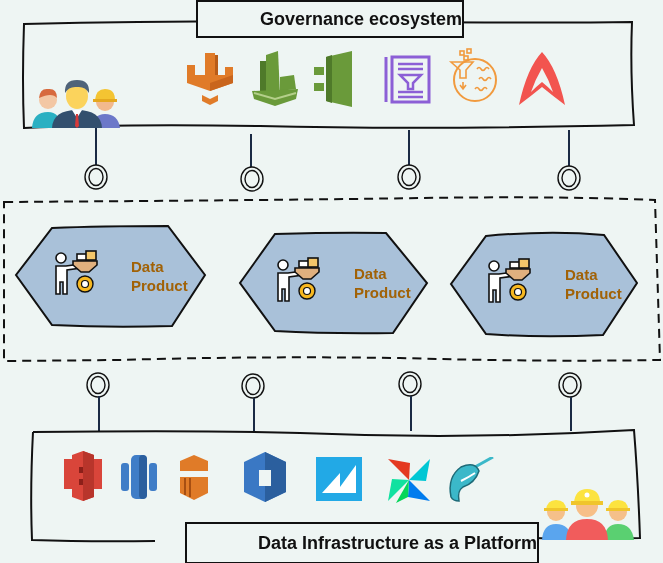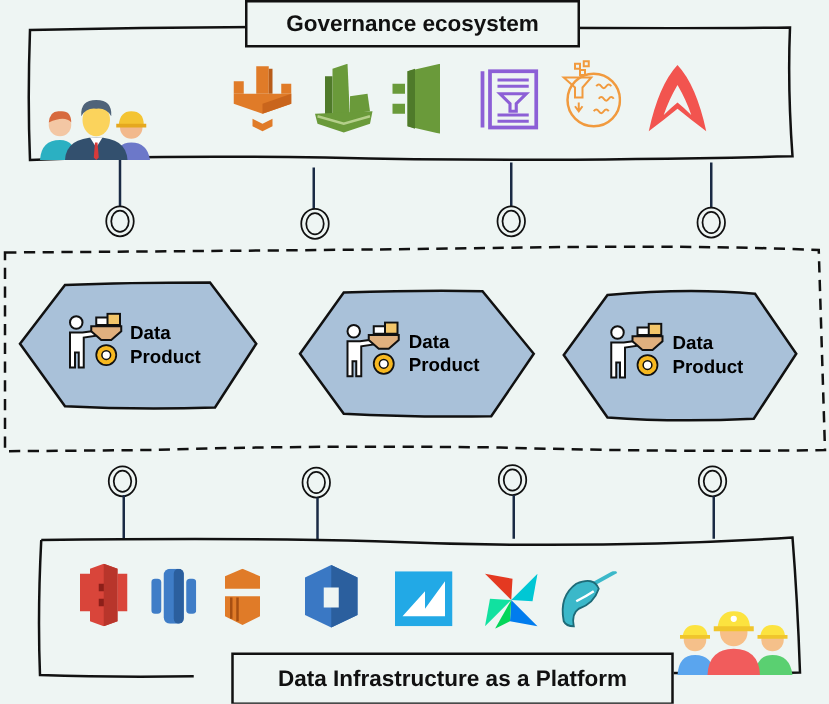--- a/index.html
+++ b/index.html
@@ -1,21 +1,21 @@
 <!DOCTYPE html>
 <html><head>
 <meta charset="utf-8">
 <style>
   html, body { margin:0; padding:0; }
   body { width:663px; height:563px; background:#eef5f3; position:relative; overflow:hidden;
          font-family:"Liberation Sans", sans-serif; }
   svg.layer { position:absolute; left:0; top:0; }
   .label-box { position:absolute; background:#eef5f3; border:2px solid #111; font-weight:bold;
-               color:#111; display:flex; align-items:center; justify-content:center; white-space:nowrap; }
-  .dp-text { position:absolute; font-weight:bold; font-size:15px; line-height:19px; color:#000000; }
+               color:#111; display:flex; align-items:center; justify-content:flex-end; white-space:nowrap; }
+  .dp-text { position:absolute; font-weight:bold; font-size:15px; line-height:19px; color:#a16207;margin-left:27px; }
   .icon { position:absolute; }
 </style>
 </head>
 <body>
 
 <svg class="layer" width="663" height="563">
 
   <path d="M24 24 Q200 20 400 22 Q560 23 632 22 Q630 70 634 125 Q420 130 260 126 Q120 124 24 128 Q22 80 24 24 Z" fill="none" stroke="#111" stroke-width="2"></path>
 
   <g stroke="#1a2a44" stroke-width="2">

